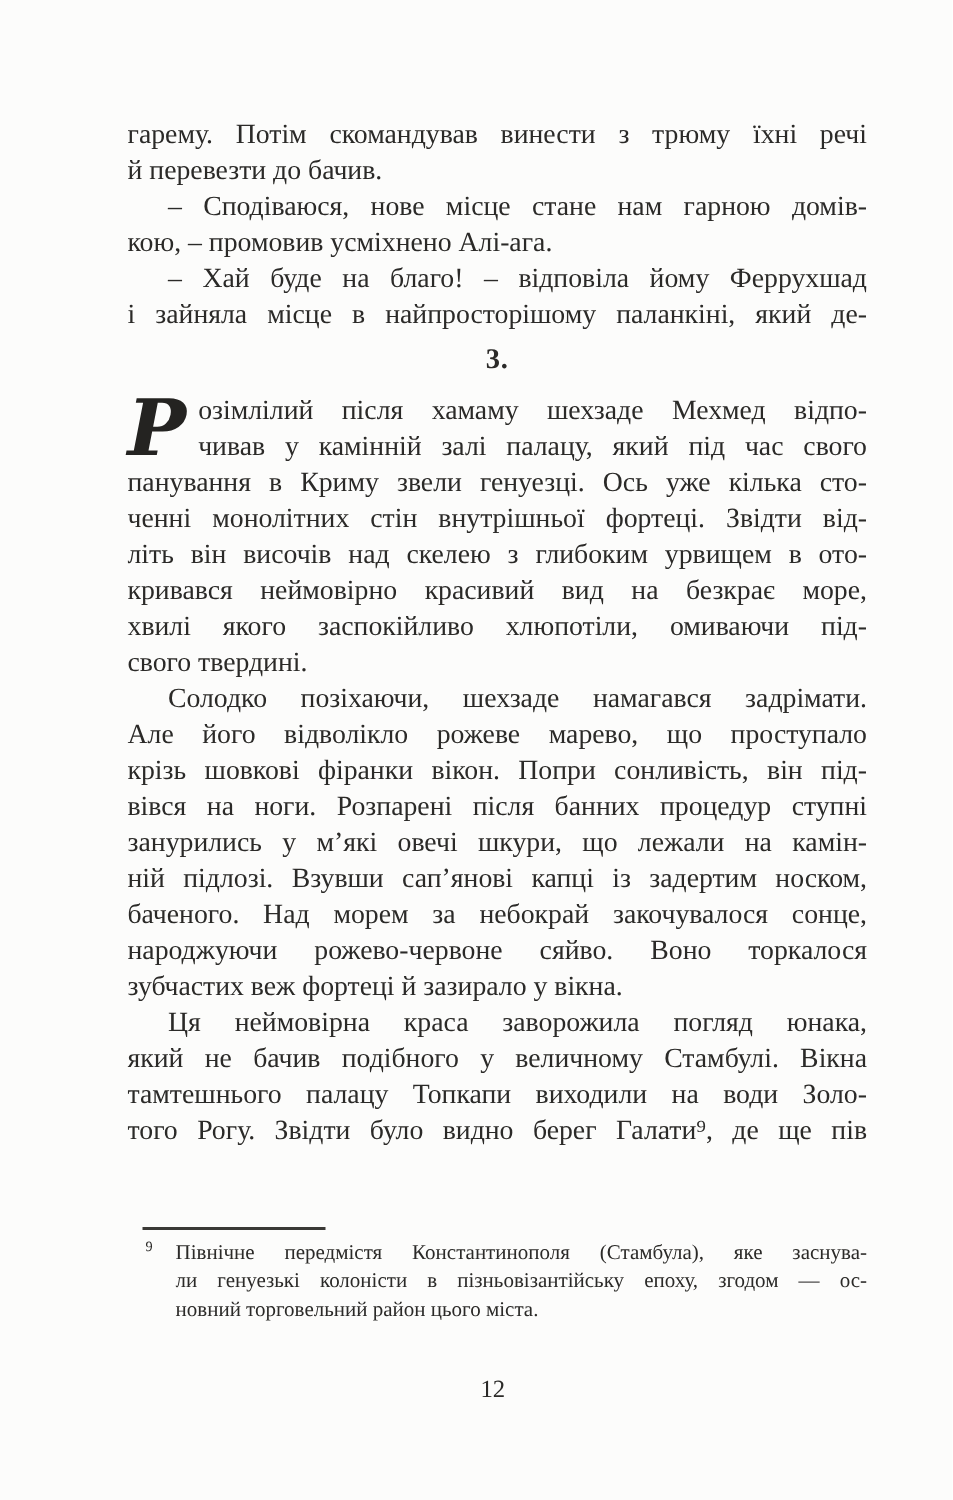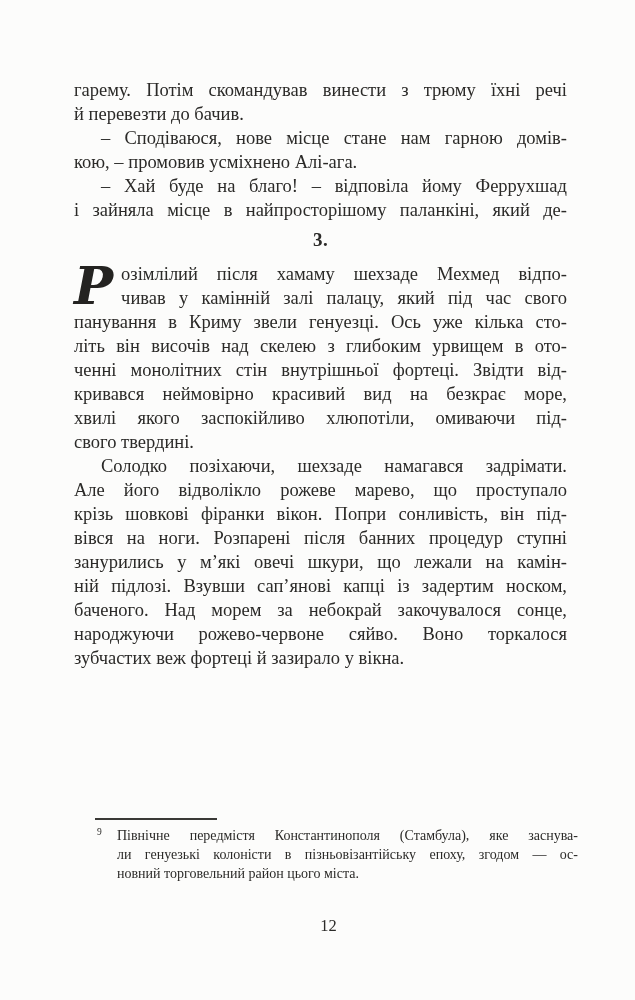--- a/index.html
+++ b/index.html
@@ -7,21 +7,21 @@
     position: relative;
     width: 635px;
     height: 1000px;
     background: #fcfcfb;
     overflow: hidden;
     font-family: "Liberation Serif", serif;
     color: #2b2a28;
   }
   .textblock {
     position: absolute;
-    left: 74px;
+    left: 85px;
     top: 78px;
     width: 493px;
   }
   .para { margin: 0; padding: 0; }
   .line {
     font-size: 18.5px;
     line-height: 24px;
     height: 24px;
     overflow: hidden;
     white-space: normal;
@@ -110,36 +110,42 @@
           <div class="line j">і зайняла місце в найпросторішому паланкіні, який де-</div>
         </div>
       </div>
     <div class="heading">3.</div>
     <div id="after-heading">
         <div class="para">
           <span class="dropcap">Р</span>
           <div class="line j">озімлілий після хамаму шехзаде Мехмед відпо-</div>
           <div class="line j">чивав у камінній залі палацу, який під час свого</div>
           <div class="line j">панування в Криму звели генуезці. Ось уже кілька сто-</div>
+          <div class="line j">ченні монолітних стін внутрішньої фортеці. Звідти від-</div>
           <div class="line j">літь він височів над скелею з глибоким урвищем в ото-</div>
-          <div class="line j">ченні монолітних стін внутрішньої фортеці. Звідти від-</div>
           <div class="line j">кривався неймовірно красивий вид на безкрає море,</div>
           <div class="line j">хвилі якого заспокійливо хлюпотіли, омиваючи під-</div>
           <div class="line">свого твердині.</div>
         </div>
         <div class="para">
           <div class="line j ind">Солодко позіхаючи, шехзаде намагався задрімати.</div>
           <div class="line j">Але його відволікло рожеве марево, що проступало</div>
           <div class="line j">крізь шовкові фіранки вікон. Попри сонливість, він під-</div>
           <div class="line j">вівся на ноги. Розпарені після банних процедур ступні</div>
           <div class="line j">занурились у м’які овечі шкури, що лежали на камін-</div>
           <div class="line j">ній підлозі. Взувши сап’янові капці із задертим носком,</div>
           <div class="line j">баченого. Над морем за небокрай закочувалося сонце,</div>
           <div class="line j">народжуючи рожево-червоне сяйво. Воно торкалося</div>
           <div class="line">зубчастих веж фортеці й зазирало у вікна.</div>
+        </div>
+        <div class="para">
+          <div class="line j ind">Ця неймовірна краса заворожила погляд юнака,</div>
+          <div class="line j">який не бачив подібного у величному Стамбулі. Вікна</div>
+          <div class="line j">тамтешнього палацу Топкапи виходили на води Золо-</div>
+          <div class="line j">того Рогу. Звідти було видно берег Галати⁹, де ще пів</div>
         </div>
       </div>
   </div>
 
   <div class="footnote">
     <div class="fn-rule"></div>
     <div class="fn-body">
       <span class="fn-marker">9</span>
       <div id="fn-lines">
           <div class="fn-line j">Північне передмістя Константинополя (Стамбула), яке заснува-</div>

